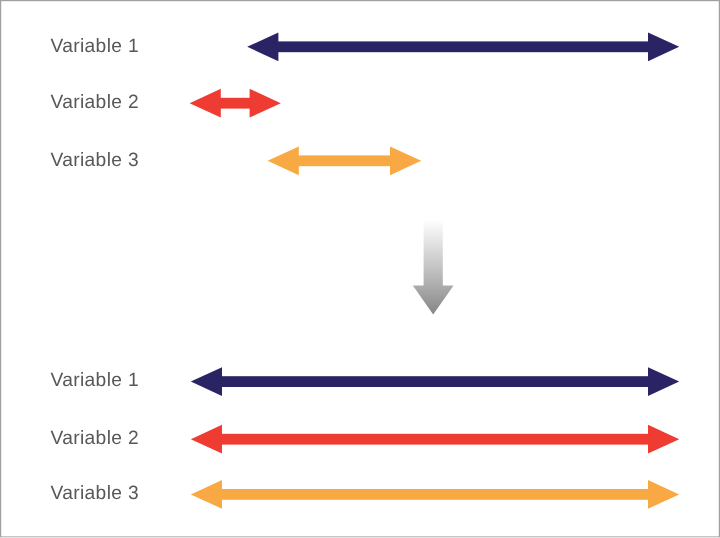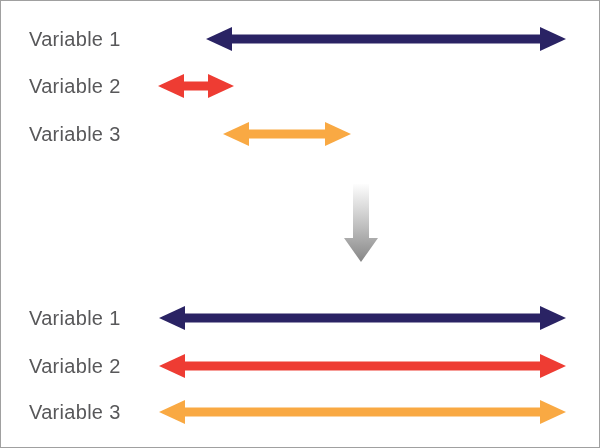--- a/index.html
+++ b/index.html
@@ -17,25 +17,25 @@
 
   .row {
     position: absolute;
     left: 0;
     width: 100%;
     height: 24px;
   }
 
   .label {
     position: absolute;
-    left: 28px;
+    left: 41px;
     top: 0;
     height: 24px;
     line-height: 24px;
-    font-size: 20px;
+    font-size: 16px;
     letter-spacing: 0.3px;
     color: var(--label-color, #58585a);
     white-space: nowrap;
   }
 
   .arrow {
     position: absolute;
     top: 0;
     height: 24px;
   }

